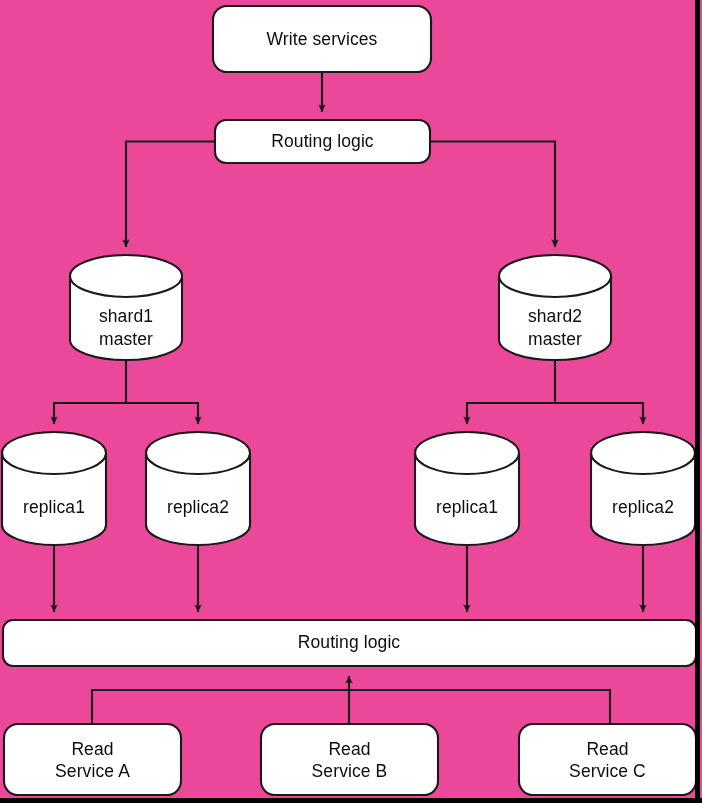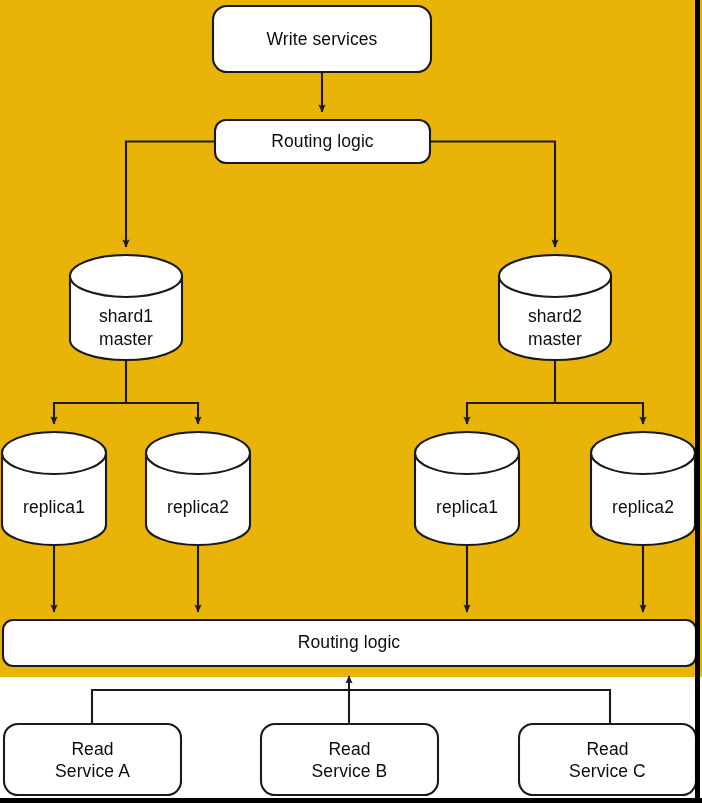--- a/index.html
+++ b/index.html
@@ -9,22 +9,22 @@
   }
   body {
     width: 702px;
     height: 803px;
     font-family: "Liberation Sans", sans-serif;
     overflow: hidden;
   }
   #diagram-root {
     position: relative;
     width: 702px;
-    height: 677px;
-    background: #eab308;
+    height: 803px;
+    background: #ec4899;
   }
   svg#diagram-svg {
     display: block;
     width: 702px;
     height: 803px;
   }
   .node-shape {
     fill: #ffffff;
     stroke: #1a1a1a;
     stroke-width: 2.1;

